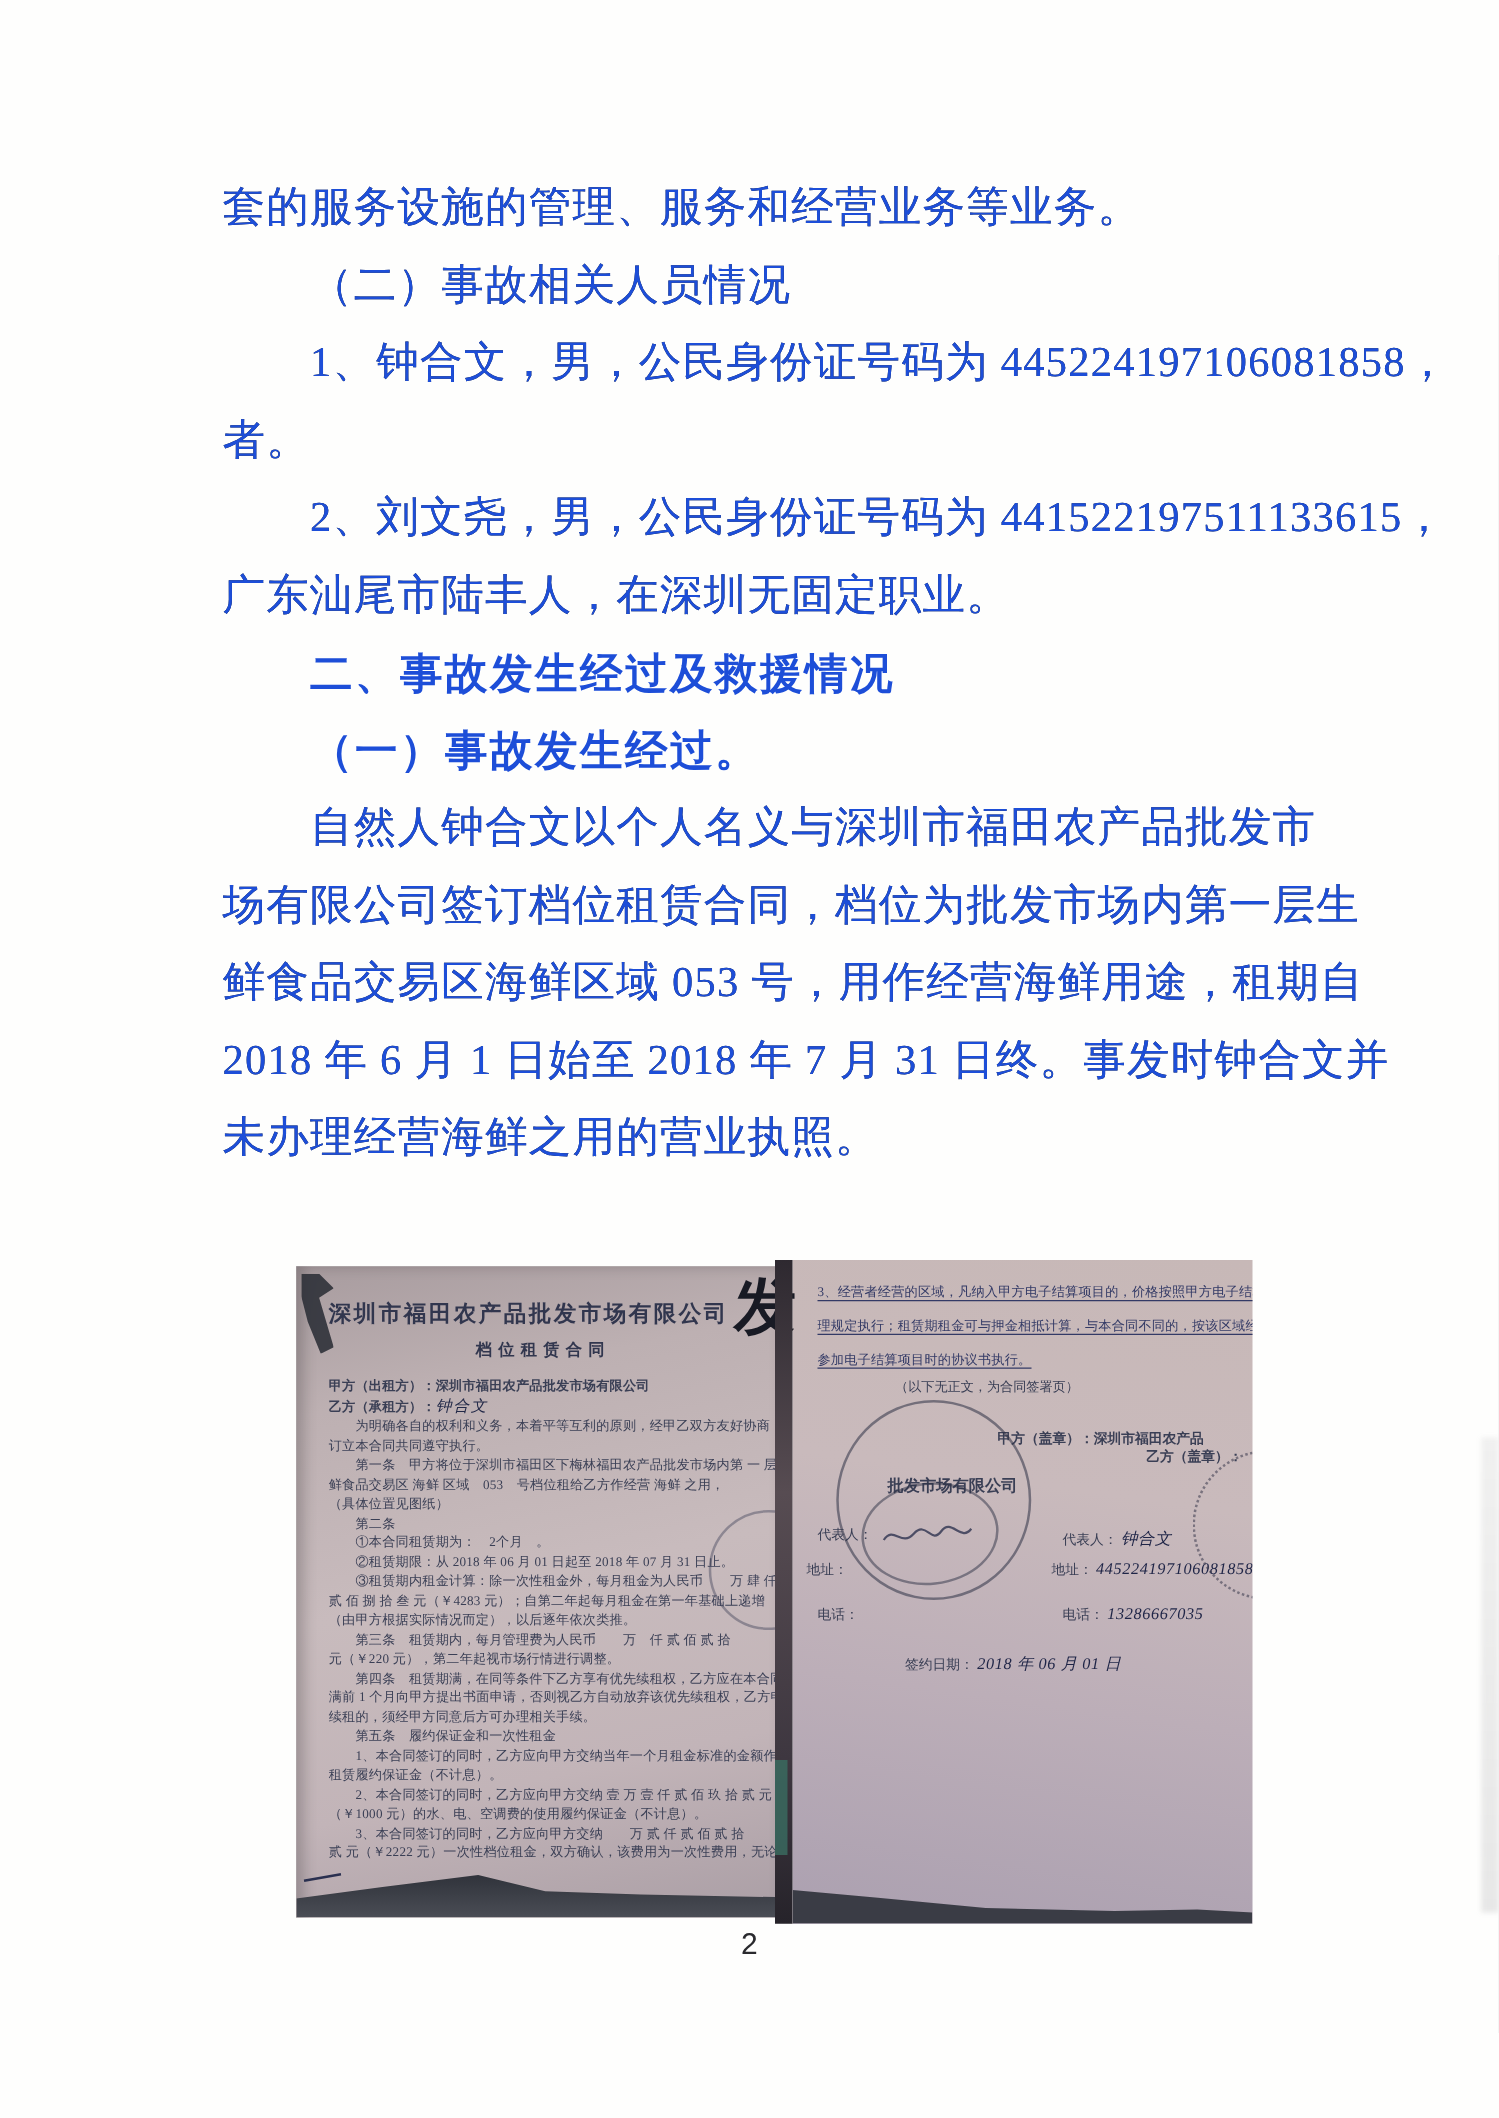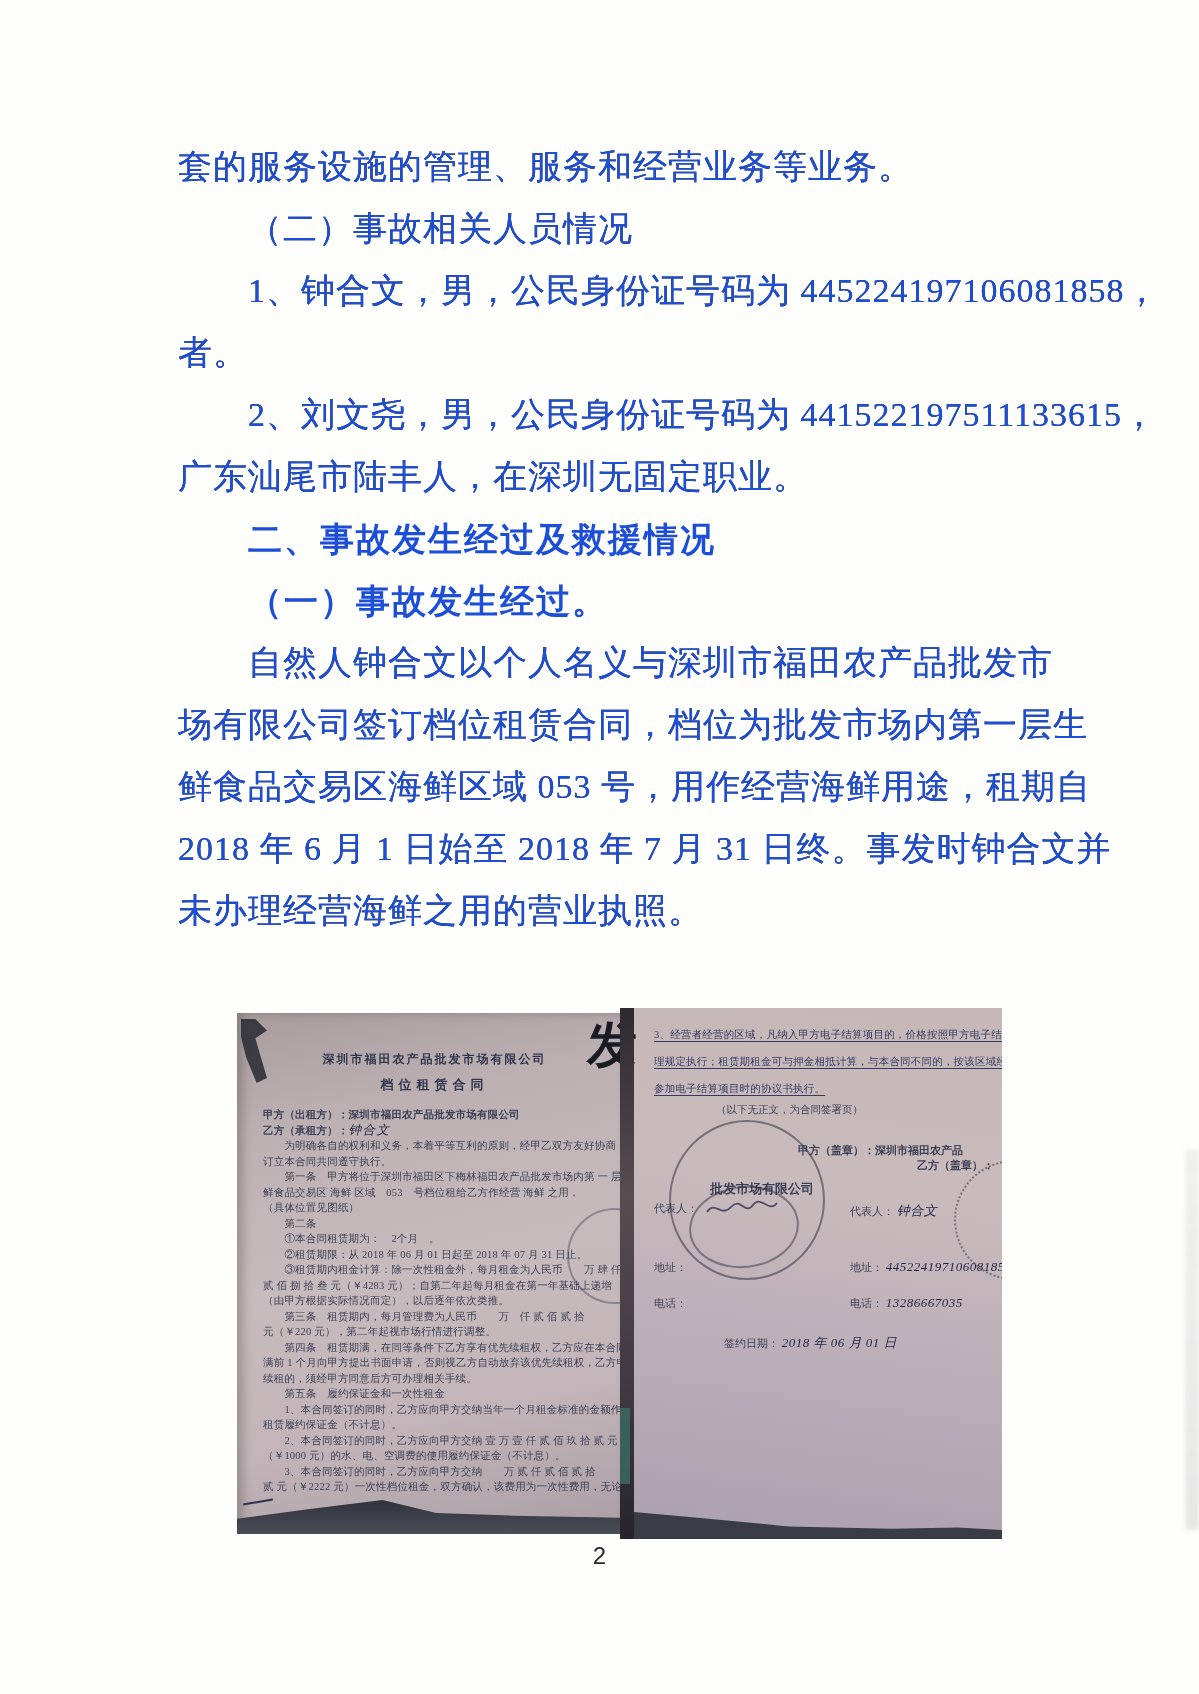--- a/index.html
+++ b/index.html
@@ -30,36 +30,36 @@
   .pp.right::after { content:""; position:absolute; left:0; bottom:0; width:100%; height:30px;
     background:#34373f; opacity:.95;
     clip-path:polygon(0 10%,18% 30%,42% 58%,70% 66%,88% 62%,100% 70%,100% 100%,0 100%); }
   .spine { position:absolute; left:383px; top:0; width:14px; height:531px; z-index:3;
     background:linear-gradient(#2e2930,#574c52 35%,#3e3740 75%,#26232a); }
   .teal { position:absolute; left:383px; top:400px; width:10px; height:76px; background:#3a6a5f; opacity:.85; z-index:4; }
   .overlay-char { position:absolute; left:350px; top:12px; z-index:2; width:46px;
     font:bold 50px/1 "Liberation Sans","DejaVu Sans",sans-serif; color:#181a24; filter:blur(.3px); }
   
   .pl-content { position:absolute; inset:0; padding:18px 14px 0 26px; color:#3a3f55; filter:blur(.35px); }
-  .p-title  { text-align:center; font-size:12px; font-weight:bold; letter-spacing:2px; margin-top:20px; color:#31364e; white-space:nowrap; }
+  .p-title  { text-align:left; font-size:18px; font-weight:bold; letter-spacing:2px; margin-top:8px; color:#31364e; white-space:nowrap; }
   .p-title2 { text-align:center; font-size:13px;  font-weight:bold; letter-spacing:5px; margin-top:8px;  color:#31364e; }
   .p-row { font-size:10.5px; line-height:15.5px; white-space:nowrap; letter-spacing:.2px; }
   .p-first { margin-top:13px; }
   .strong { font-weight:bold; }
   .hand { font-style:italic; color:#222948; font-size:12.5px; letter-spacing:1.5px; }
   
   .pr-content { position:absolute; inset:0; padding:13px 8px 0 20px; color:#3a3f55; filter:blur(.3px); }
   .clause .p-row { line-height:27px; color:#333a66; text-decoration:underline; text-underline-offset:3px; }
   .note { font-size:10.5px; margin:1px 0 0 62px; white-space:nowrap; }
   .sigrow { display:flex; font-size:11px; white-space:nowrap; align-items:flex-end; }
   .cellA { width:196px; flex:none; display:inline-block; }
   .party    { margin-top:26px;flex-direction:column; }
   .company2 { margin:7px 0 0 56px; font-size:13px; white-space:nowrap; }
-  .reprow   { }
-  .addrrow  { margin-top:39px; }
+  .reprow   { margin-top:20px; }
+  .addrrow  { margin-top:7px;justify-content:center; }
   .phonerow { margin-top:20px; }
   .daterow  { margin-top:23px; margin-left:70px; font-size:11px; white-space:nowrap; }
   .hand-sm { font-style:italic; color:#1f2547; font-size:13px; letter-spacing:.5px; }
   
   .stamp { position:absolute; border-radius:50%; }
   .stamp-big  { left:35px;  top:112px; width:152px; height:156px; border:2.5px solid rgba(45,50,70,.55); }
   .stamp-sig  { left:55px;  top:178px; width:106px; height:78px;  border:2px solid rgba(45,50,70,.5); transform:rotate(-6deg); }
   .stamp-edge { left:320px; top:152px; width:116px; height:116px; border:2.2px dotted rgba(55,55,75,.55); }
   .stamp-left { left:330px; top:195px; width:92px;  height:92px;  border:2px solid rgba(60,62,85,.42); }
   .scribble { vertical-align:middle; margin-left:4px; }

